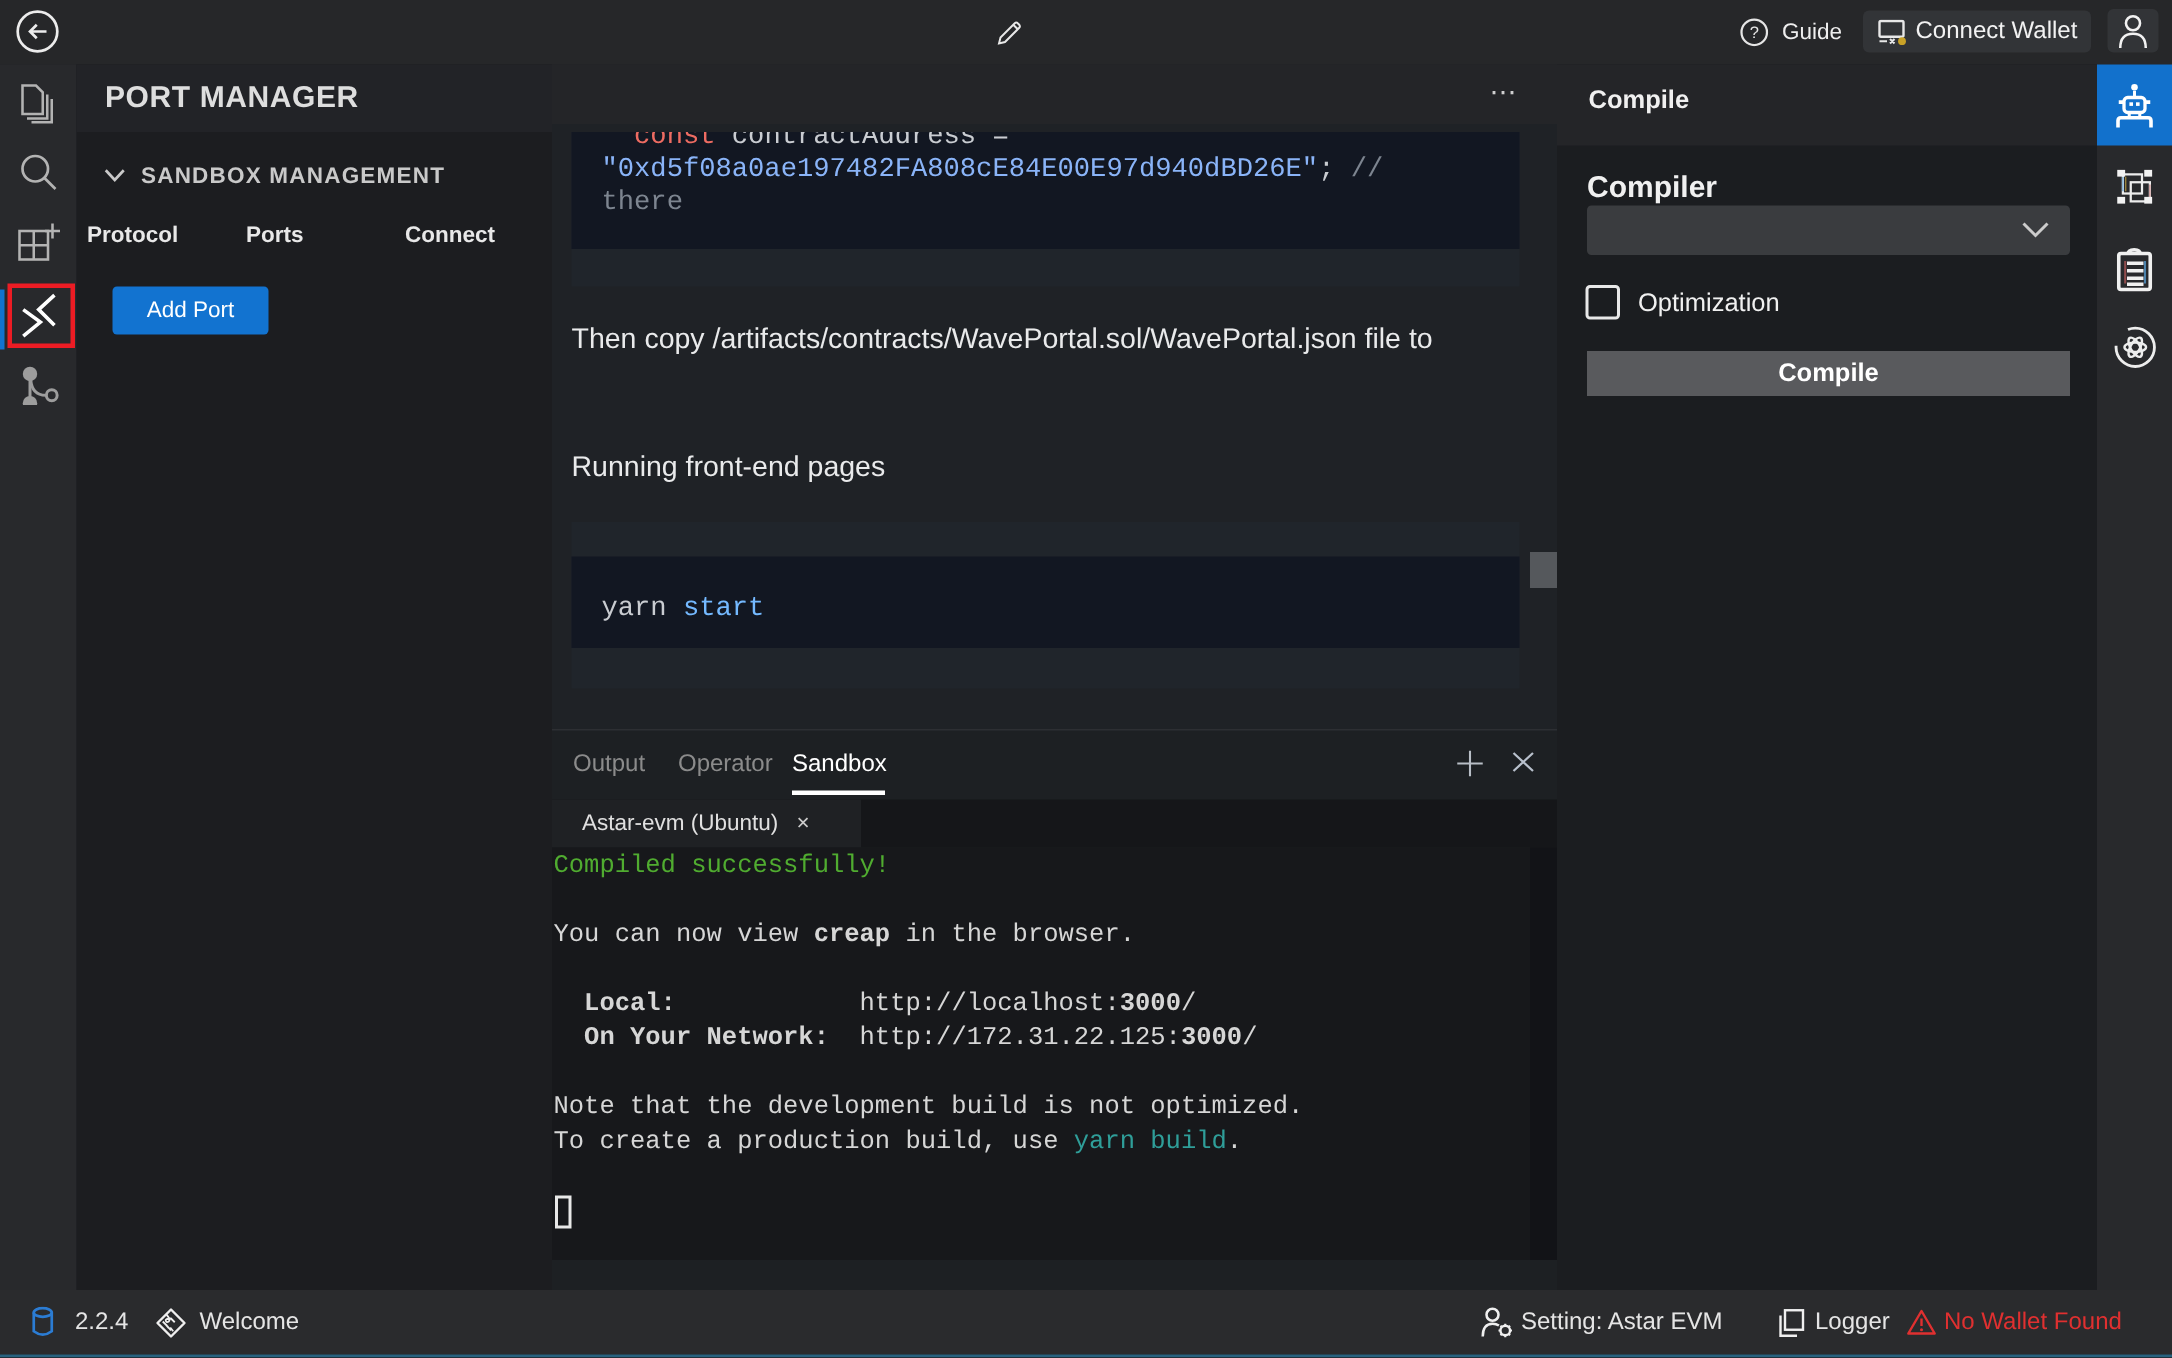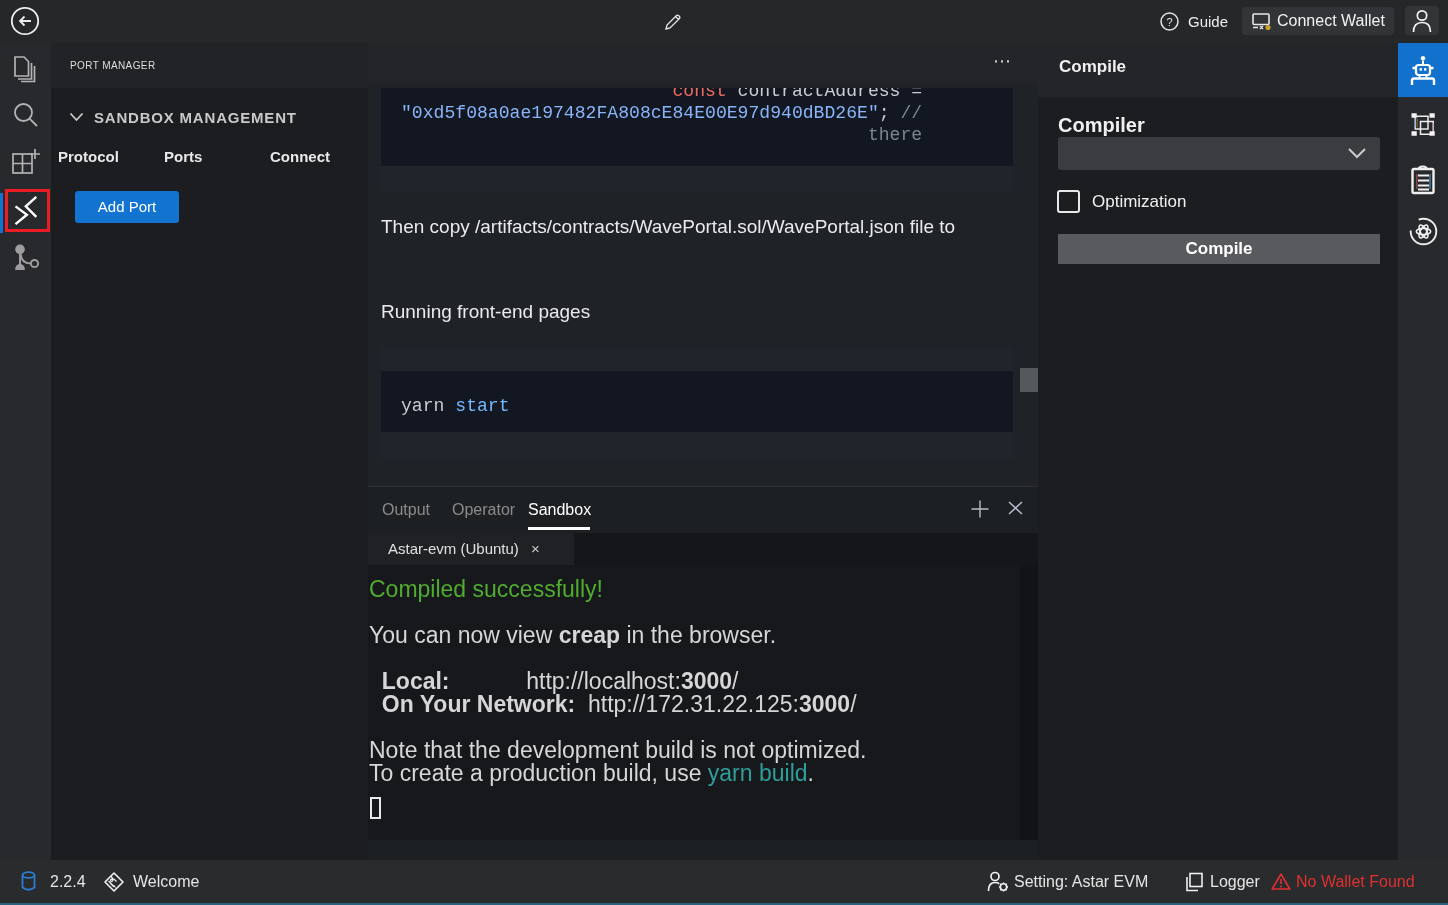--- a/index.html
+++ b/index.html
@@ -11,21 +11,21 @@
 #title { left:527px; top:0; height:43px; line-height:43px; color:#e6e4e1; font-size:16px; }
 #guide { left:1188px; top:0; height:43px; line-height:43px; color:#eeeeee; font-size:15px; }
 #wallet-btn { left:1242px; top:7px; width:152px; height:28px; background:#323437; border-radius:4px; color:#f2f2f2; font-size:16px; }
 #person-box { left:1405px; top:6px; width:34px; height:29px; background:#323437; border-radius:4px; }
 
 #leftrail { left:0; top:43px; width:51px; height:817px; background:#28292c; }
 #redbox { left:5px; top:189px; width:45px; height:43px; border:3px solid #ec1c24; }
 #blueind { left:0; top:193px; width:3px; height:40px; background:#1273d0; }
 
 #sidebar { left:51px; top:43px; width:317px; height:817px; background:#1c1d20; }
-#sb-head { left:51px; top:43px; width:317px; height:45px; background:#222327; color:#dedede; font-size:10px; line-height:45px; letter-spacing:0.4px; }
+#sb-head { left:51px; top:43px; width:317px; height:45px; background:#222327; color:#dedede; font-size:20px; line-height:45px; letter-spacing:0.4px;font-weight:bold; }
 #sb-sandbox { left:94px; top:109px; color:#c9c9c9; font-size:15px; font-weight:bold; letter-spacing:0.8px; }
 .sb-col { top:148px; color:#e8e8e8; font-size:15px; font-weight:bold; }
 #addport { left:75px; top:191px; width:104px; height:32px; background:#1273d0; border-radius:3px; color:#fff; font-size:15px; text-align:center; line-height:32px; }
 
 #tabbar { left:368px; top:43px; width:670px; height:40px; background:#242528; }
 #tab1 { left:368px; top:43px; width:229px; height:40px; background:#141518; color:#d4d4d4; font-size:15px; }
 #dots { left:993px; top:43px; width:40px; height:40px; color:#cfcfcf; font-size:18px; letter-spacing:2px; line-height:36px; }
 #edcontent { left:368px; top:83px; width:670px; height:404px; background:#1f2226; overflow:hidden; }
 .codeblock { position:absolute; left:13px; width:632px; background:#20252b; }
 .codeinner { position:absolute; left:0; width:632px; background:#121722; overflow:hidden;
@@ -124,21 +124,21 @@
     <path d="M8 10 V24" stroke="#9d9d9d" stroke-width="2"></path>
     <path d="M8.5 11 C9 18.5 13 21.5 18.5 21.5" stroke="#9d9d9d" stroke-width="2" fill="none"></path>
   </svg>
 
   <div class="abs" id="tabbar"></div>
   <div class="abs" id="dots">⋯</div>
   <div class="abs" id="edcontent">
 
     <div class="codeblock" style="top:5px; height:103px;">
       <div class="codeinner" style="top:0; height:78px;">
-        <div style="position:absolute; left:20px; top:-8px;text-align:right;"><span style="color:#ee6c62">  const</span> contractAddress =
+        <div style="position:absolute; left:20px; top:-8px;"><span style="color:#ee6c62">  const</span> contractAddress =
 <span style="color:#8ab4f8">"0xd5f08a0ae197482FA808cE84E00E97d940dBD26E"</span>; <span style="color:#7d8590">//</span>
 <span style="color:#7d8590">there</span></div>
       </div>
     </div>
     <div class="mdtext" style="top:133px;">Then copy /artifacts/contracts/WavePortal.sol/WavePortal.json file to</div>
     <div class="mdtext" style="top:218px;">Running front-end pages</div>
 
     <div class="codeblock" style="top:265px; height:111px;">
       <div class="codeinner" style="top:23px; height:61px;">
         <div style="position:absolute; left:20px; top:24px;">yarn <span style="color:#74b9ff">start</span></div>
@@ -159,21 +159,21 @@
     </svg>
     <svg style="position:absolute; left:1008px; top:501px;" width="15" height="14" viewBox="0 0 15 14">
       <path d="M1 1 L14 13 M14 1 L1 13" stroke="#b8c0cc" stroke-width="1.5"></path>
     </svg>
   </div>
   <div class="abs" id="subtabrow-w" style="left:368px; top:533px; width:670px; height:32px; background:#151619;">
     <div class="abs" id="subtab"><span style="margin-left:20px">Astar-evm (Ubuntu)</span> <span style="color:#cccccc; margin-left:8px;">×</span></div>
   </div>
   <div class="abs" id="terminal-w" style="left:368px; top:565px; width:670px; height:275px; background:#17181b;"></div>
   <div class="abs" style="left:1020px; top:565px; width:18px; height:275px; background:#121317;"></div>
-  <div class="abs" id="termtext" style="left:369px; top:566px; font-family:Liberation Sans, sans-serif; font-size:23px; line-height:23px; color:#d6d6d6; white-space:pre;margin-top:12px;"><span class="green">Compiled successfully!</span>
+  <div class="abs" id="termtext" style="left:369px; top:566px; font-family:Liberation Mono, monospace; font-size:17px; line-height:23px; color:#d6d6d6; white-space:pre;"><span class="green">Compiled successfully!</span>
 
 You can now view <span class="b">creap</span> in the browser.
 
   <span class="b">Local:</span>            http://localhost:<span class="b">3000</span>/
   <span class="b">On Your Network:</span>  http://172.31.22.125:<span class="b">3000</span>/
 
 Note that the development build is not optimized.
 To create a production build, use <span class="teal">yarn build</span>.
 </div>
   <div class="abs" style="left:370px; top:797px; width:11px; height:22px; border:2px solid #e8e8e8;"></div>

